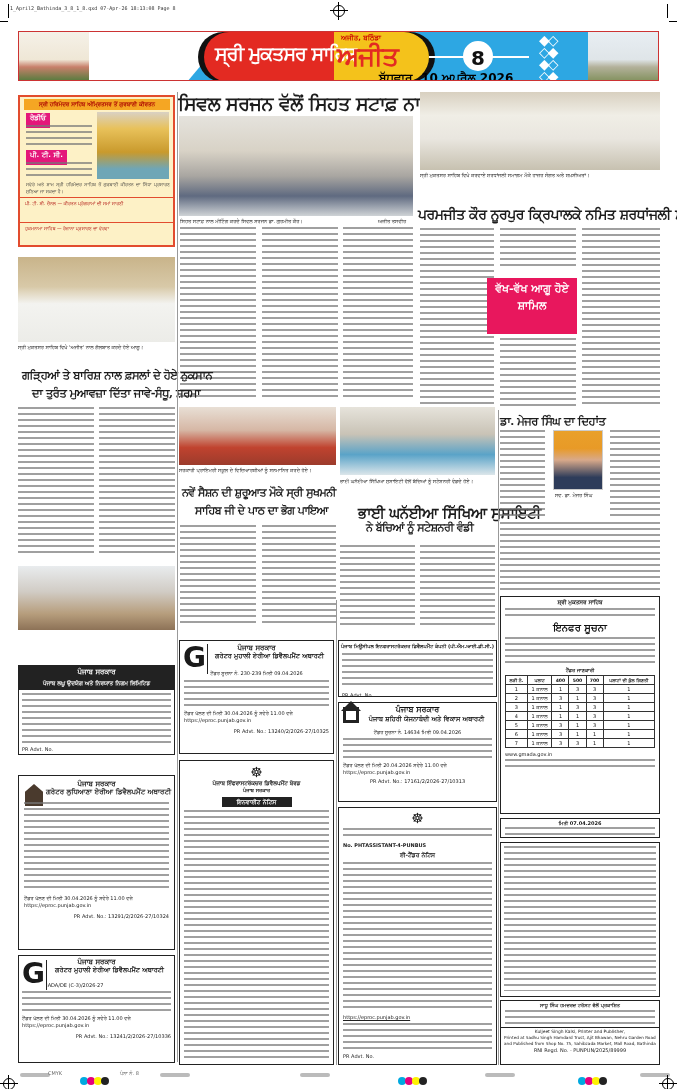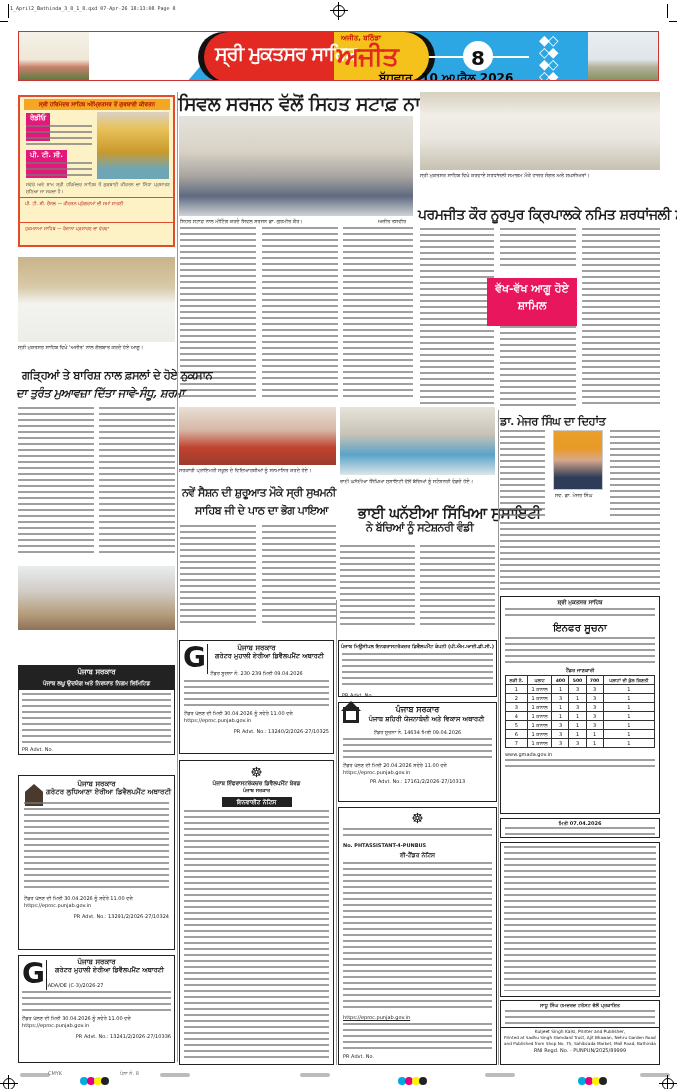--- a/index.html
+++ b/index.html
@@ -35,25 +35,25 @@
   .txt { font-size: 4.6px; line-height: 7.4px; color: #333; text-align: justify; }
   .photo { background: #b9b2a1; overflow: hidden; }
   .box { border: 1px solid #222; background: #fff; }
   .ad-title { font-weight: bold; text-align: center; white-space: nowrap; }
   .lines { background: repeating-linear-gradient(#777 0 2px, transparent 2px 6px); opacity: .7; }
   .rule-v { width: 1px; background: #999; }
 
   
   .lbox { left: 18px; top: 95px; width: 157px; height: 152px; background: #fdf1c6; border: 2px solid #e24c2e; }
   .lbox-head { left: 4px; top: 2px; width: 146px; height: 11px; background: #f5a623; color: #a00; font-size: 5.6px; font-weight: bold; text-align: center; line-height: 11px; white-space: nowrap; overflow: hidden; }
-  .pink-tag { background: #e4177a; color: #fff; font-size: 7px; font-weight: bold; padding: 0 4px; height: 28px; line-height: 10px; }
+  .pink-tag { background: #e4177a; color: #fff; font-size: 7px; font-weight: bold; padding: 0 4px; height: 15px; line-height: 10px; }
   .lbox-photo { left: 77px; top: 15px; width: 72px; height: 67px; background: linear-gradient(#d9d1c3 0, #e8c15a 25%, #c99a2d 60%, #6fa6b6 85%); }
 
   .red-band { height: 24px; border-top: 1px solid #e24c2e; }
-  .callout { left: 487px; top: 278px; width: 90px; height: 48px; background: #e8175d; color: #fff; text-align: center; font-weight: bold; font-size: 11px; line-height: 17px; padding-top: 2px; }
+  .callout { left: 487px; top: 278px; width: 90px; height: 56px; background: #e8175d; color: #fff; text-align: center; font-weight: bold; font-size: 11px; line-height: 17px; padding-top: 2px; }
 
   .table { border-collapse: collapse; font-size: 5px; }
   .table td, .table th { border: 1px solid #333; padding: 0 2px; height: 9px; text-align: center; font-weight: normal; }
   .table th { font-weight: bold; font-size: 4.6px; }
 
   .black-band { background: #222; color: #fff; font-size: 7px; text-align: center; font-weight: bold; }
   .color-dots { height: 8px; }
   .dot { display:inline-block; width:8px; height:8px; border-radius:50%; margin-right:-1px; }
   .gray-bar { height: 4px; background: #bbb; border-radius: 2px; }
   .gsymbol { width: 26px; height: 30px; background: #fff; border-right: 1px solid #222; font-size: 28px; font-weight: bold; color: #1a1a1a; line-height: 28px; text-align: center; }
@@ -115,21 +115,21 @@
 <div class="abs hl" style="left:418px;top:206px;font-size:14px;">ਪਰਮਜੀਤ ਕੌਰ ਨੂਰਪੁਰ ਕ੍ਰਿਪਾਲਕੇ ਨਮਿਤ ਸ਼ਰਧਾਂਜਲੀ ਸਮਾਗਮ</div>
 <div class="abs lines" style="left:420px;top:228px;width:74px;height:180px;"></div>
 <div class="abs lines" style="left:500px;top:228px;width:76px;height:42px;"></div>
 <div class="abs lines" style="left:500px;top:326px;width:76px;height:82px;"></div>
 <div class="abs lines" style="left:582px;top:228px;width:78px;height:180px;"></div>
 <div class="abs callout"><span>ਵੱਖ-ਵੱਖ ਆਗੂ ਹੋਏ ਸ਼ਾਮਿਲ</span></div>
 
 <div class="abs photo" style="left:18px;top:257px;width:157px;height:85px;background:linear-gradient(180deg,#c9b48a 0,#d8c9a8 35%,#f3f3f0 55%,#ecece8 100%);"></div>
 <div class="abs cap" style="left:18px;top:344px;width:157px;height:22px;overflow:hidden;">ਸ੍ਰੀ ਮੁਕਤਸਰ ਸਾਹਿਬ ਵਿਖੇ 'ਅਜੀਤ' ਨਾਲ ਗੱਲਬਾਤ ਕਰਦੇ ਹੋਏ ਆਗੂ।</div>
 <div class="abs hl" style="left:22px;top:368px;font-size:11.5px;">ਗੜ੍ਹਿਆਂ ਤੇ ਬਾਰਿਸ਼ ਨਾਲ ਫ਼ਸਲਾਂ ਦੇ ਹੋਏ ਨੁਕਸਾਨ</div>
-<div class="abs hl" style="left:16px;top:386px;font-size:11.5px;font-style:italic;">ਦਾ ਤੁਰੰਤ ਮੁਆਵਜ਼ਾ ਦਿੱਤਾ ਜਾਵੇ-ਸੰਧੂ, ਸ਼ਰਮਾ</div>
+<div class="abs hl" style="left:32px;top:386px;font-size:11.5px;">ਦਾ ਤੁਰੰਤ ਮੁਆਵਜ਼ਾ ਦਿੱਤਾ ਜਾਵੇ-ਸੰਧੂ, ਸ਼ਰਮਾ</div>
 <div class="abs lines" style="left:18px;top:407px;width:76px;height:150px;"></div>
 <div class="abs lines" style="left:99px;top:407px;width:76px;height:150px;"></div>
 
 <div class="abs photo" style="left:179px;top:407px;width:157px;height:58px;background:linear-gradient(180deg,#e8dfd5 0,#d6b7a5 40%,#c0432f 70%,#9c3b2c 100%);"></div>
 <div class="abs cap" style="left:179px;top:467px;width:157px;height:14px;overflow:hidden;">ਸਰਕਾਰੀ ਪ੍ਰਾਇਮਰੀ ਸਕੂਲ ਦੇ ਵਿਦਿਆਰਥੀਆਂ ਨੂੰ ਸਨਮਾਨਿਤ ਕਰਦੇ ਹੋਏ।</div>
 <div class="abs hl" style="left:182px;top:486px;font-size:11px;text-align:center;">ਨਵੇਂ ਸੈਸ਼ਨ ਦੀ ਸ਼ੁਰੂਆਤ ਮੌਕੇ ਸ੍ਰੀ ਸੁਖਮਨੀ</div>
 <div class="abs hl" style="left:195px;top:504px;font-size:11px;">ਸਾਹਿਬ ਜੀ ਦੇ ਪਾਠ ਦਾ ਭੋਗ ਪਾਇਆ</div>
 <div class="abs lines" style="left:180px;top:525px;width:76px;height:100px;"></div>
 <div class="abs lines" style="left:262px;top:525px;width:74px;height:100px;"></div>
 

